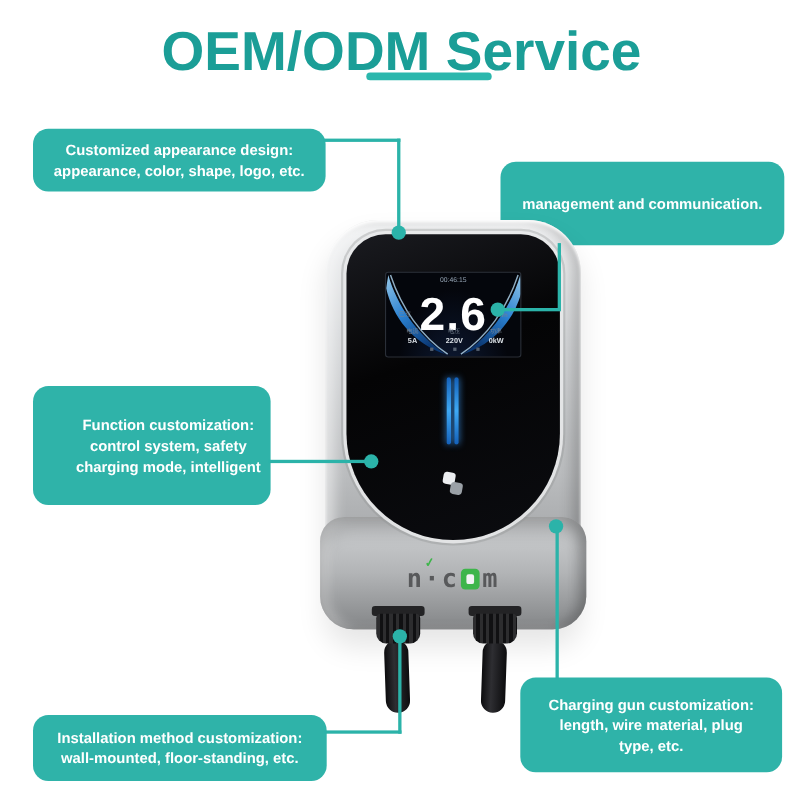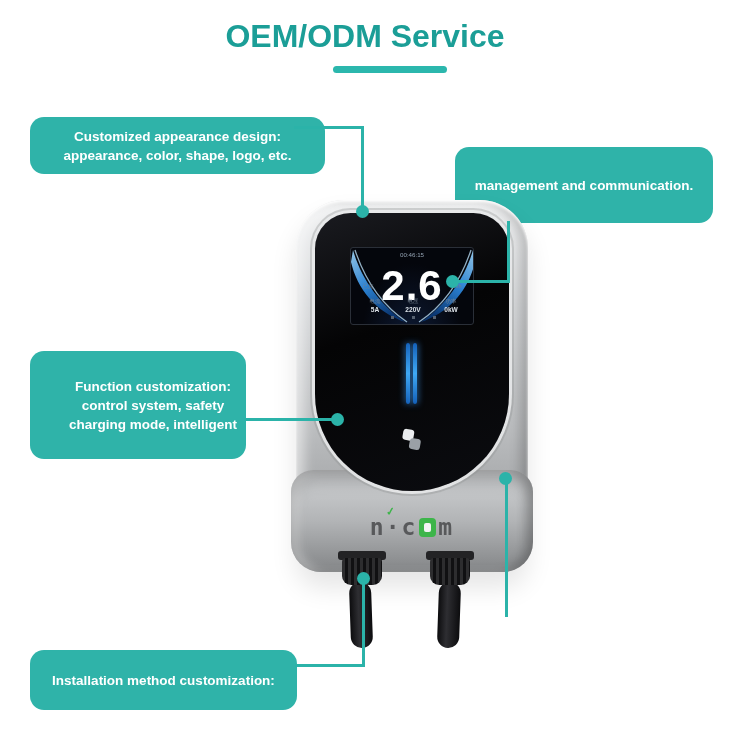--- a/index.html
+++ b/index.html
@@ -1,31 +1,31 @@
 <!DOCTYPE html>
 <html><head>
 <meta charset="utf-8">
 <style>
   html,body{margin:0;padding:0;background:#fff;}
   #stage{position:relative;width:730px;height:730px;background:#ffffff;overflow:hidden;
          font-family:"Liberation Sans",sans-serif;}
 
   
   .title{position:absolute;top:18px;left:0;right:0;text-align:center;
-         font-size:32px;font-weight:700;color:#1b9e97;letter-spacing:0px;}
+         font-size:50px;font-weight:700;color:#1b9e97;letter-spacing:0px;}
   .title-underline{position:absolute;top:66px;left:333px;width:114px;height:7px;
          border-radius:4px;background:#2bb7ad;}
 
   
   .callout{position:absolute;background:#2fb3a9;border-radius:14px;color:#fff;
            display:flex;flex-direction:column;justify-content:center;align-items:center;
            text-align:center;font-weight:700;font-size:13.5px;line-height:19px;
            padding:0 6px;box-sizing:border-box;}
   .callout .ln{white-space:nowrap;}
-  #co-appearance{left:30px;top:117px;width:295px;height:57px;align-items:center;}
+  #co-appearance{left:30px;top:117px;width:266px;height:57px;align-items:center;}
   #co-data{left:455px;top:147px;width:258px;height:76px;}
   #co-function{left:30px;top:351px;width:216px;height:108px;padding-left:36px;}
   #co-installation{left:30px;top:634px;width:267px;height:60px;margin-top:16px;}
   #co-gun{left:473px;top:616px;width:238px;height:86px;}
 
   
   .cline{position:absolute;background:#2bb3a9;z-index:7;}
   .cdot{position:absolute;width:13px;height:13px;border-radius:50%;background:#2bb3a9;z-index:8;}
   #l1h{left:294px;top:126px;width:70px;height:3px;}
   #l1v{left:361px;top:126px;width:3px;height:86px;}
@@ -123,20 +123,26 @@
   <div class="callout" id="co-data">
     <div class="ln">management and communication.</div>
   </div>
   <div class="callout" id="co-function">
     <div class="ln">Function customization:</div>
     <div class="ln">control system, safety</div>
     <div class="ln">charging mode, intelligent</div>
   </div>
   <div class="callout" id="co-installation">
     <div class="ln">Installation method customization:</div>
+    <div class="ln">wall-mounted, floor-standing, etc.</div>
+  </div>
+  <div class="callout" id="co-gun">
+    <div class="ln">Charging gun customization:</div>
+    <div class="ln">length, wire material, plug</div>
+    <div class="ln">type, etc.</div>
   </div>
 
   <div class="cline" id="l1h"></div>
   <div class="cline" id="l1v"></div>
   <div class="cdot" id="d1"></div>
   <div class="cline" id="l2v"></div>
   <div class="cline" id="l2h"></div>
   <div class="cdot" id="d2"></div>
   <div class="cline" id="l3h"></div>
   <div class="cdot" id="d3"></div>

